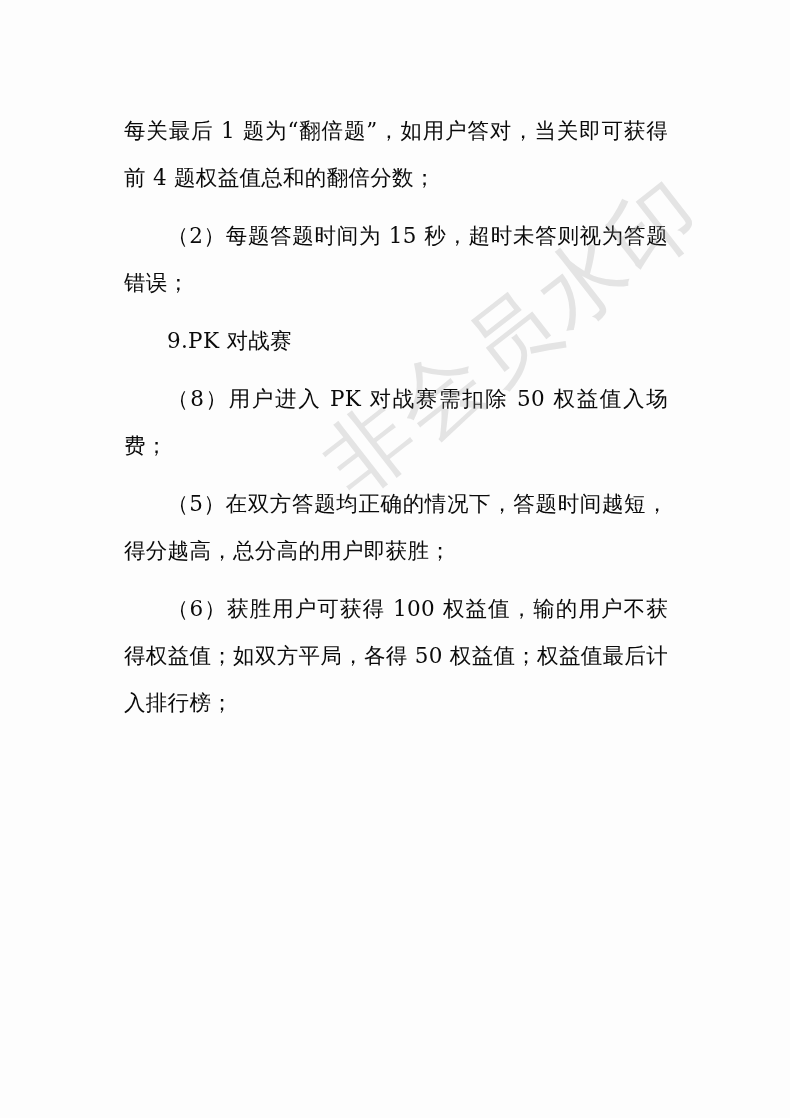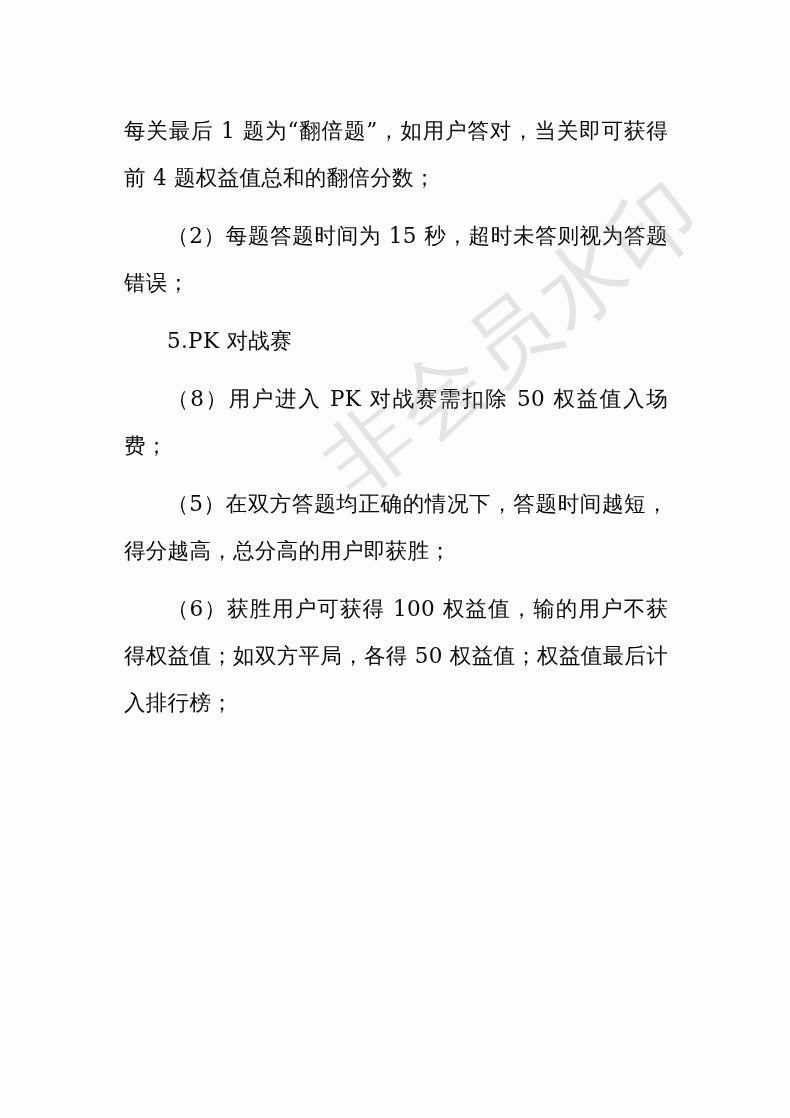--- a/index.html
+++ b/index.html
@@ -55,21 +55,21 @@
   }
 </style>
 </head>
 <body>
 
 <div class="page">
 
   <div class="content">
     <p class="para">每关最后 1 题为“翻倍题”，如用户答对，当关即可获得前 4 题权益值总和的翻倍分数；</p>
     <p class="para indent">（2）每题答题时间为 15 秒，超时未答则视为答题错误；</p>
-    <p class="para indent">5.PK 对战赛</p>
+    <p class="para indent">9.PK 对战赛</p>
     <p class="para indent">（8）用户进入 PK 对战赛需扣除 50 权益值入场费；</p>
     <p class="para indent">（5）在双方答题均正确的情况下，答题时间越短，得分越高，总分高的用户即获胜；</p>
     <p class="para indent">（6）获胜用户可获得 100 权益值，输的用户不获得权益值；如双方平局，各得 50 权益值；权益值最后计入排行榜；</p>
   </div>
 
   <div class="watermark">非会员水印</div>
 
 </div>
 
 </body></html>

